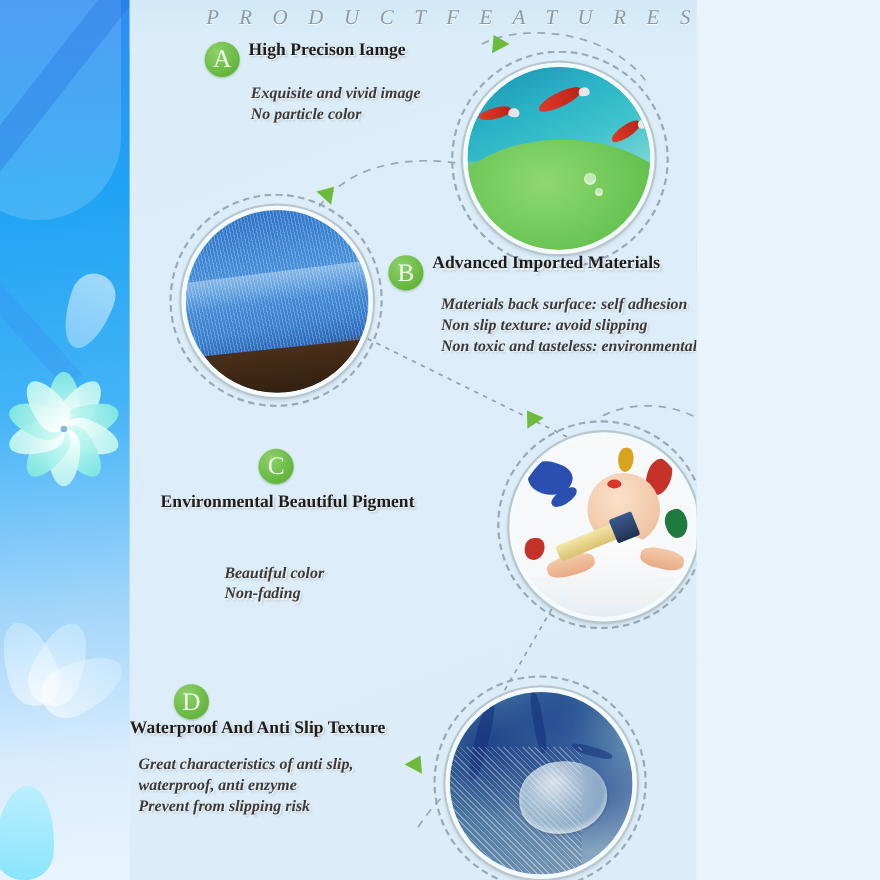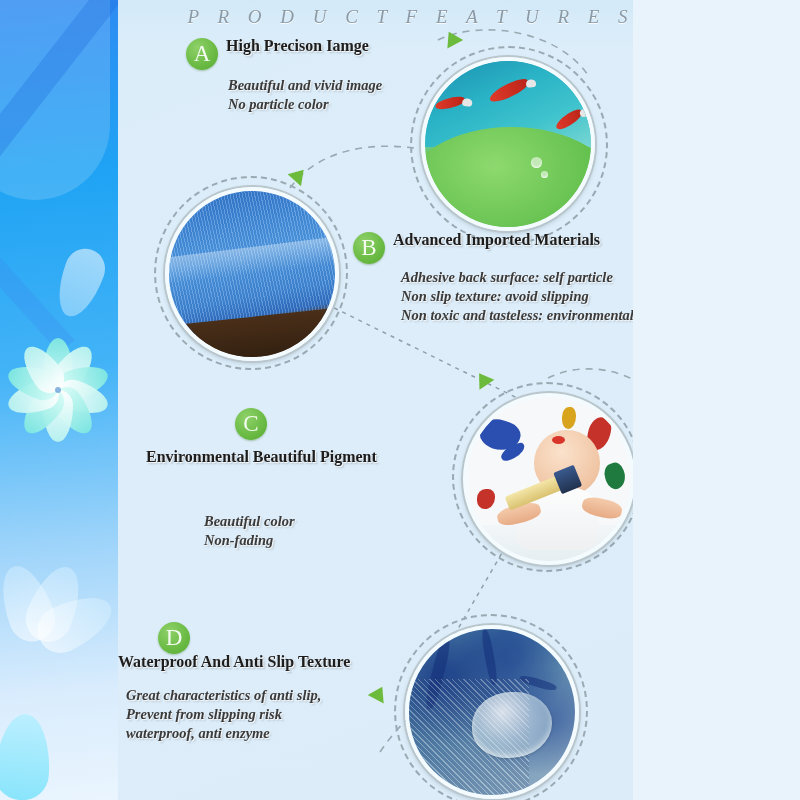--- a/index.html
+++ b/index.html
@@ -212,21 +212,21 @@
 
     <div class="ring-dash" style="left:292px;top:46px;width:194px;height:194px;"></div>
     <div class="ring-dash" style="left:36px;top:176px;width:190px;height:190px;"></div>
     <div class="ring-dash" style="left:334px;top:382px;width:186px;height:186px;"></div>
     <div class="ring-dash" style="left:276px;top:614px;width:190px;height:190px;"></div>
 
     <div class="feature">
       <div class="badge" style="left:68px;top:38px;">A</div>
       <div class="f-title" style="left:108px;top:37px;">High Precison Iamge</div>
       <div class="f-lines" style="left:110px;top:76px;">
-        <div>Beautiful and vivid image</div>
+        <div>Exquisite and vivid image</div>
         <div>No particle color</div>
       </div>
     </div>
     <div class="photo ph-a" style="left:303px;top:57px;width:166px;height:166px;">
       <div class="inner">
         <div class="water"></div>
         <div class="lily"></div>
         <div class="koi" style="left:38%;top:14%;width:42px;height:13px;"></div>
         <div class="koi" style="left:6%;top:22%;width:30px;height:10px;transform:rotate(-12deg);"></div>
         <div class="koi" style="left:78%;top:32%;width:30px;height:11px;transform:rotate(-32deg);"></div>
@@ -242,21 +242,21 @@
         <div class="fold"></div>
         <div class="ground"></div>
       </div>
     </div>
     <div class="arrow" style="left:172px;top:168px;transform:rotate(42deg);"></div>
 
     <div class="feature">
       <div class="badge" style="left:235px;top:232px;">B</div>
       <div class="f-title" style="left:275px;top:231px;">Advanced Imported Materials</div>
       <div class="f-lines" style="left:283px;top:268px;">
-        <div>Adhesive back surface: self particle</div>
+        <div>Materials back surface: self adhesion</div>
         <div>Non slip texture: avoid slipping</div>
         <div>Non toxic and tasteless: environmental</div>
       </div>
     </div>
 
     <div class="feature">
       <div class="badge" style="left:117px;top:408px;">C</div>
       <div class="f-title" style="left:28px;top:448px;">Environmental Beautiful Pigment</div>
       <div class="f-lines" style="left:86px;top:484px;margin-top:28px;">
         <div>Beautiful color</div>
@@ -280,22 +280,22 @@
         <div class="splat" style="left:52%;top:24%;width:13px;height:8px;background:#d8352b;border-radius:50%;"></div>
       </div>
     </div>
     <div class="arrow" style="left:356px;top:372px;transform:rotate(-34deg);"></div>
 
     <div class="feature">
       <div class="badge" style="left:40px;top:622px;">D</div>
       <div class="f-title" style="left:0px;top:653px;">Waterproof And Anti Slip Texture</div>
       <div class="f-lines" style="left:8px;top:686px;">
         <div>Great characteristics of anti slip,</div>
+        <div>waterproof, anti enzyme</div>
         <div>Prevent from slipping risk</div>
-        <div>waterproof, anti enzyme</div>
       </div>
     </div>
     <div class="photo ph-d" style="left:287px;top:625px;width:166px;height:166px;">
       <div class="inner">
         <div class="veins"></div>
         <div class="streak" style="left:14%;top:4%;width:12px;height:74px;transform:rotate(14deg);"></div>
         <div class="streak" style="left:46%;top:0%;width:9px;height:56px;transform:rotate(-10deg);"></div>
         <div class="streak" style="left:66%;top:30%;width:38px;height:8px;transform:rotate(16deg);"></div>
         <div class="hatch"></div>
         <div class="bead"></div>

